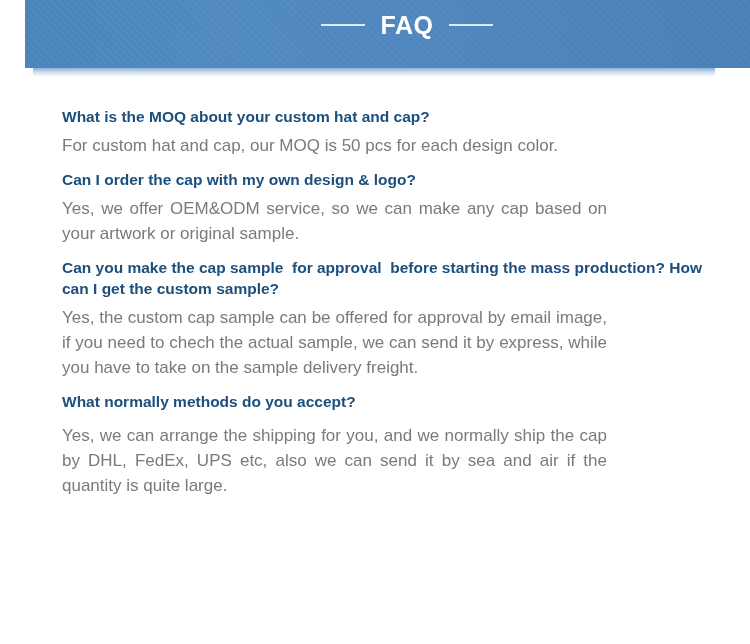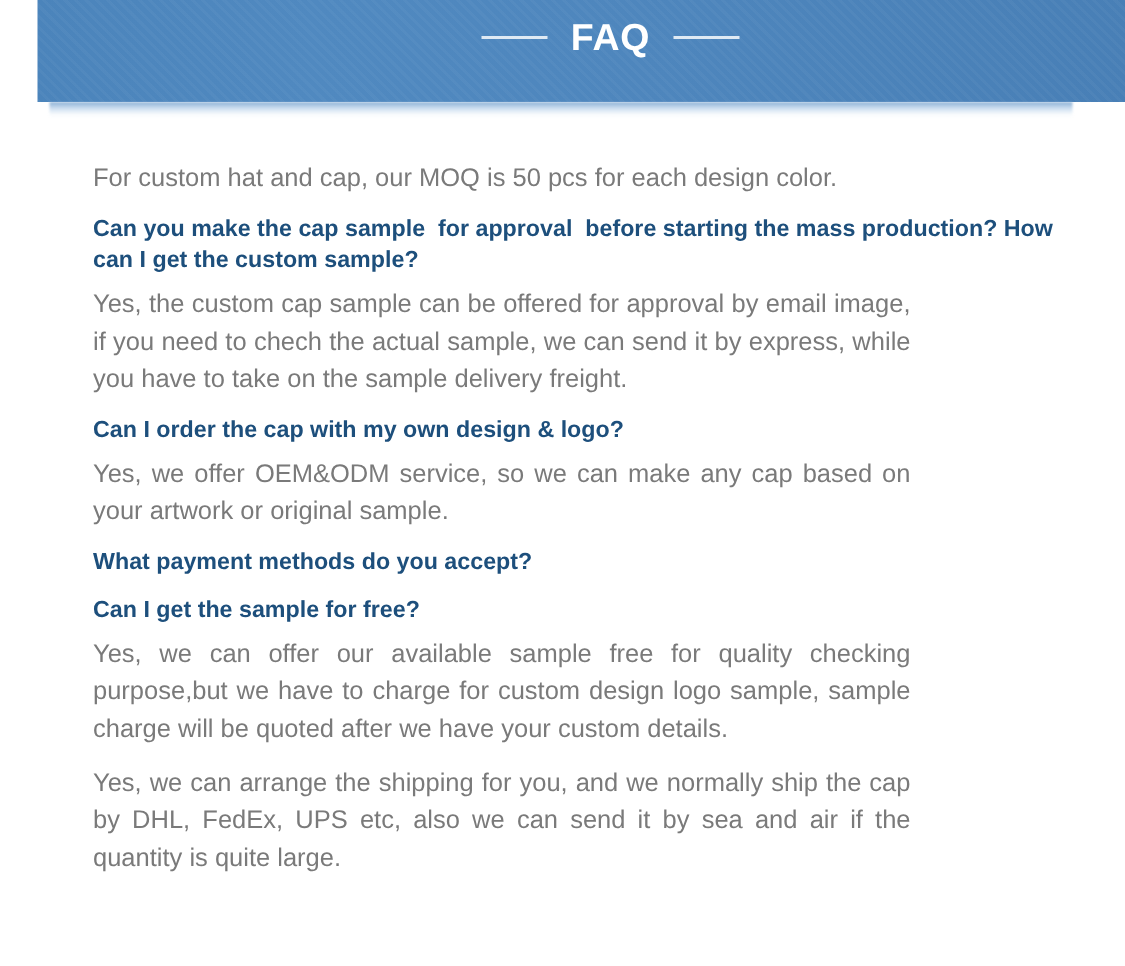--- a/index.html
+++ b/index.html
@@ -143,40 +143,37 @@
           <span class="rule"></span>
         </div>
       </div>
     </div>
     <div class="banner-reflect"></div>
   </div>
 
   <div class="faq-list">
 
     <div class="faq-item">
+      <p class="faq-q">What is the MOQ about your custom hat and cap?</p>
       <p class="faq-a w-narrow">For custom hat and cap, our MOQ is 50 pcs for each design color.</p>
+    </div>
+
+    <div class="faq-item">
+      <p class="faq-q">Can I order the cap with my own design &amp; logo?</p>
+      <p class="faq-a w-mid">Yes, we offer OEM&amp;ODM service, so we can make any cap based on your artwork or original sample.</p>
     </div>
 
     <div class="faq-item">
       <p class="faq-q">Can you make the cap sample  for approval  before starting the mass production? How can I get the custom sample?</p>
       <p class="faq-a w-mid">Yes, the custom cap sample can be offered for approval by email image, if you need to chech the actual sample, we can send it by express, while you have to take on the sample delivery freight.</p>
     </div>
 
     <div class="faq-item">
-      <p class="faq-q">Can I order the cap with my own design &amp; logo?</p>
-      <p class="faq-a w-mid">Yes, we offer OEM&amp;ODM service, so we can make any cap based on your artwork or original sample.</p>
+      <p class="faq-q">What normally methods do you accept?</p>
     </div>
 
-    <div class="faq-item">
-      <p class="faq-q">What payment methods do you accept?</p>
-    </div>
-
-    <div class="faq-item">
-      <p class="faq-q">Can I get the sample for free?</p>
-      <p class="faq-a w-mid">Yes, we can offer our available sample free for quality checking purpose,but we have to charge for custom design logo sample, sample charge will be quoted after we have your custom details.</p>
-    </div>
 
     <div class="faq-item">
       <p class="faq-a w-mid">Yes, we can arrange the shipping for you, and we normally ship the cap by DHL, FedEx, UPS etc, also we can send it by sea and air if the quantity is quite large.</p>
     </div>
 
   </div>
 </div>
 
 </body></html>

